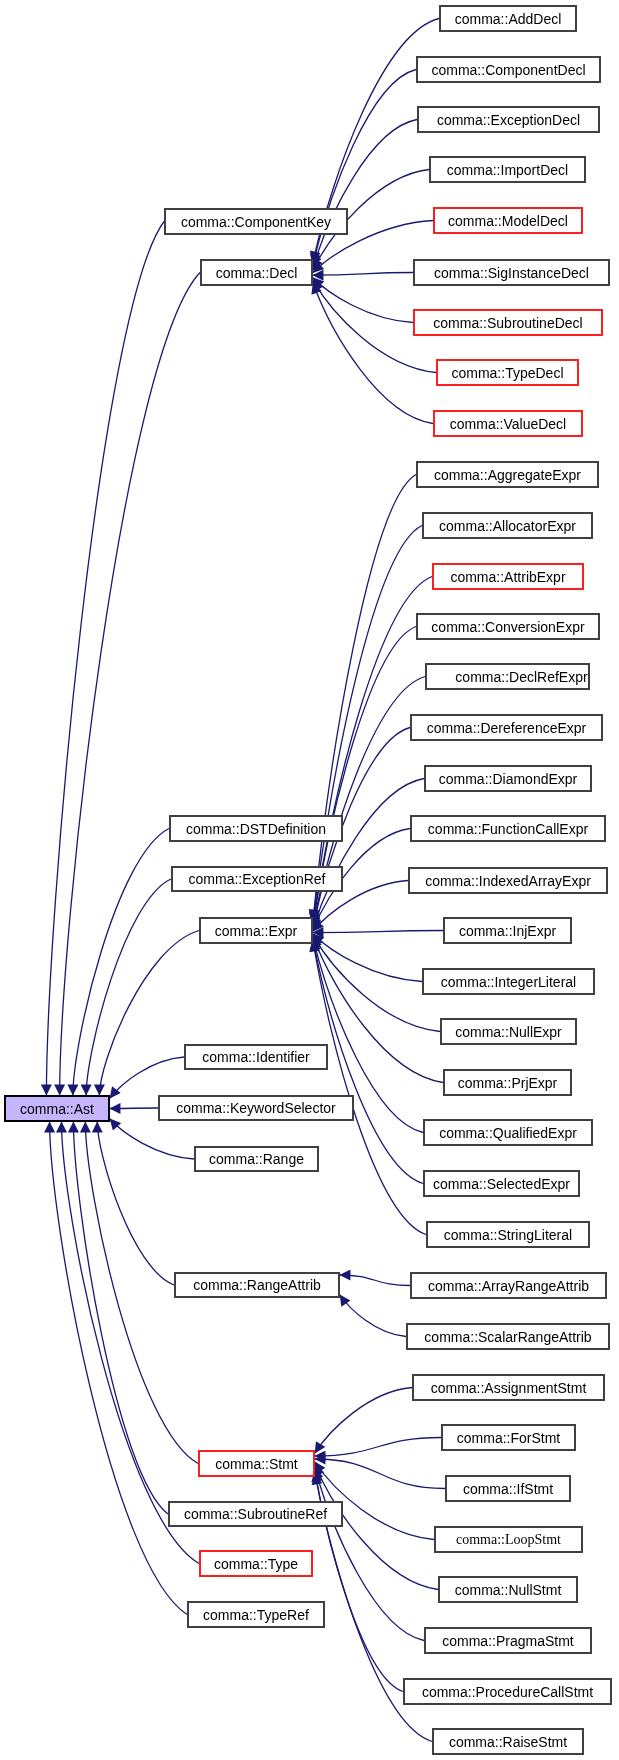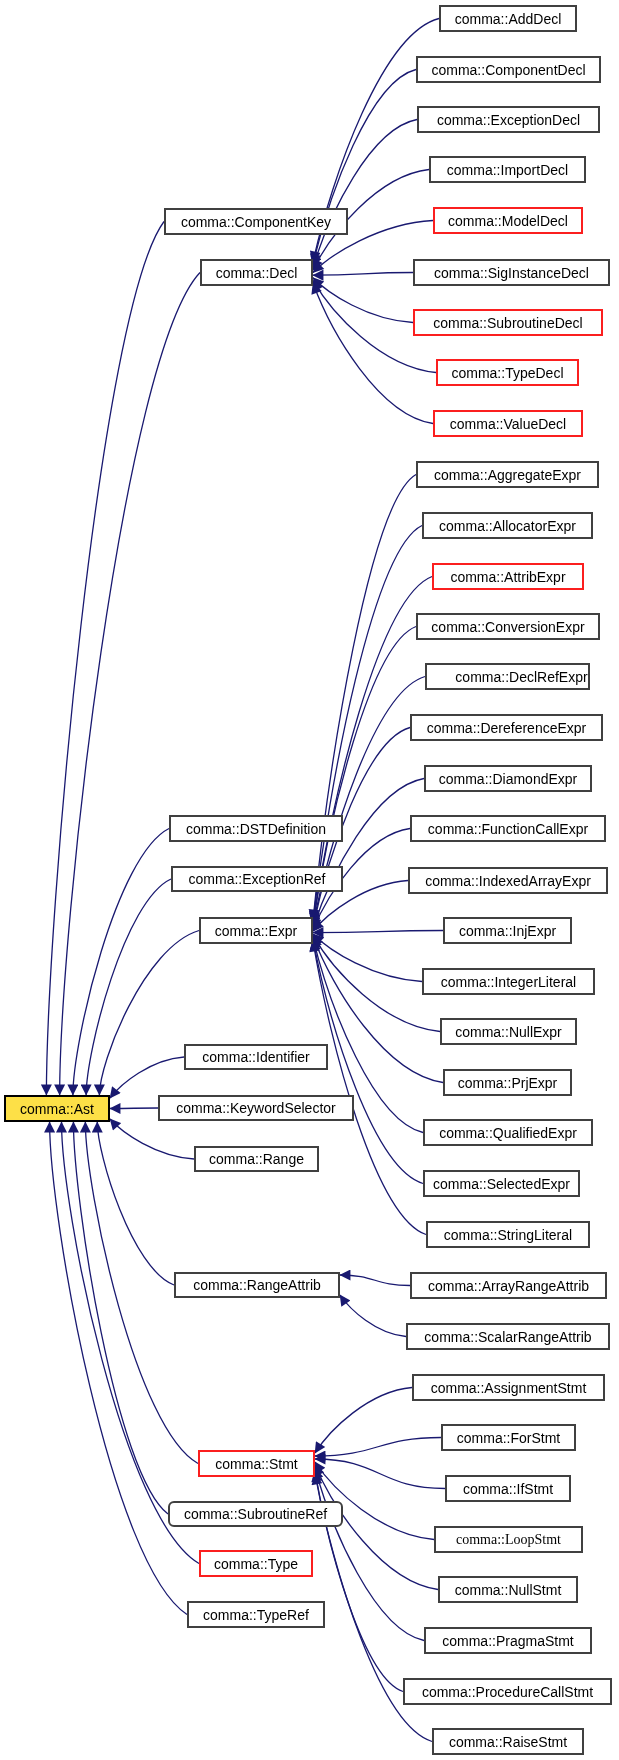--- a/index.html
+++ b/index.html
@@ -20,21 +20,21 @@
     display: flex;
     align-items: center;
     justify-content: center;
     font-size: 14px;
     line-height: 1;
     color: #000000;
     white-space: nowrap;
     cursor: pointer;
   }
   .node.highlight { border-color: #fb1f1f; }
-  .node.base { background: #fde047; border-color: #000000; cursor: default; }
+  .node.base { background: #c4b5fd; border-color: #000000; cursor: default; }
 </style>
 </head>
 <body>
 
 <div id="stage">
     <svg id="edge-layer" width="619" height="1760" viewBox="0 0 619 1760">
       <defs>
         <marker id="arrow" viewBox="0 0 10 10" refX="9.5" refY="5" markerUnits="userSpaceOnUse" markerWidth="13" markerHeight="11" orient="auto">
           <path d="M0,0 L10,5 L0,10 z" fill="#191970"></path>
         </marker>
@@ -114,21 +114,21 @@
     </div>
     <div class="node normal" style="left: 194px; top: 1146px; width: 125px; height: 26px;">
       <span>comma::Range</span>
     </div>
     <div class="node normal" style="left: 174px; top: 1272px; width: 166px; height: 26px;">
       <span>comma::RangeAttrib</span>
     </div>
     <div class="node highlight" style="left: 198px; top: 1450px; width: 117px; height: 27px;">
       <span>comma::Stmt</span>
     </div>
-    <div class="node normal" style="left: 168px; top: 1501px; width: 175px; height: 26px; border-radius: 6px;">
+    <div class="node normal" style="left: 168px; top: 1501px; width: 175px; height: 26px;">
       <span>comma::SubroutineRef</span>
     </div>
     <div class="node highlight" style="left: 199px; top: 1550px; width: 114px; height: 27px;">
       <span>comma::Type</span>
     </div>
     <div class="node normal" style="left: 187px; top: 1601px; width: 138px; height: 27px;">
       <span>comma::TypeRef</span>
     </div>
     <div class="node normal" style="left: 439px; top: 5px; width: 138px; height: 27px;">
       <span>comma::AddDecl</span>

